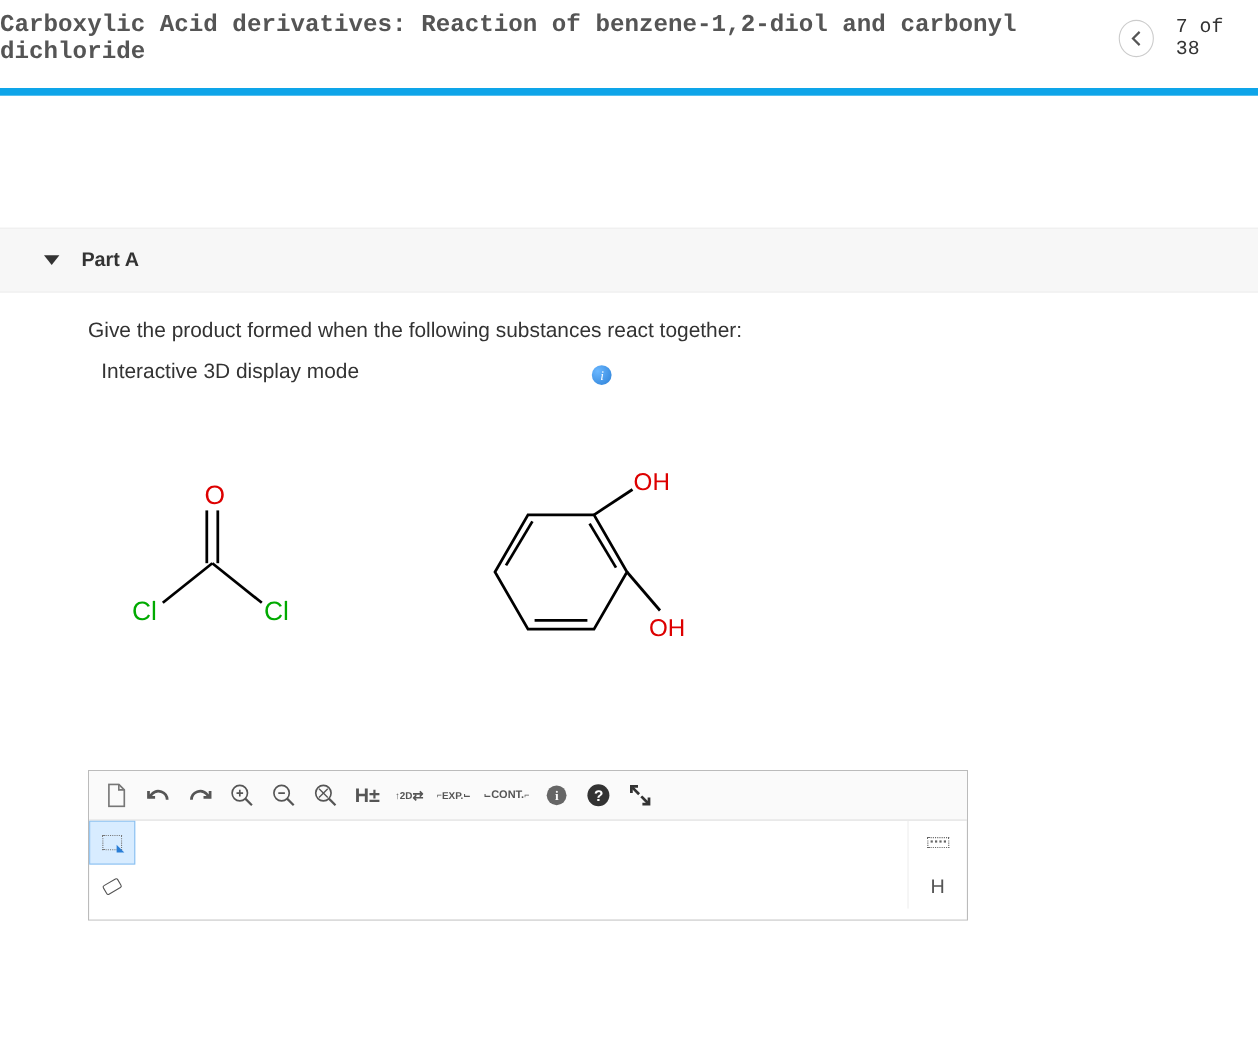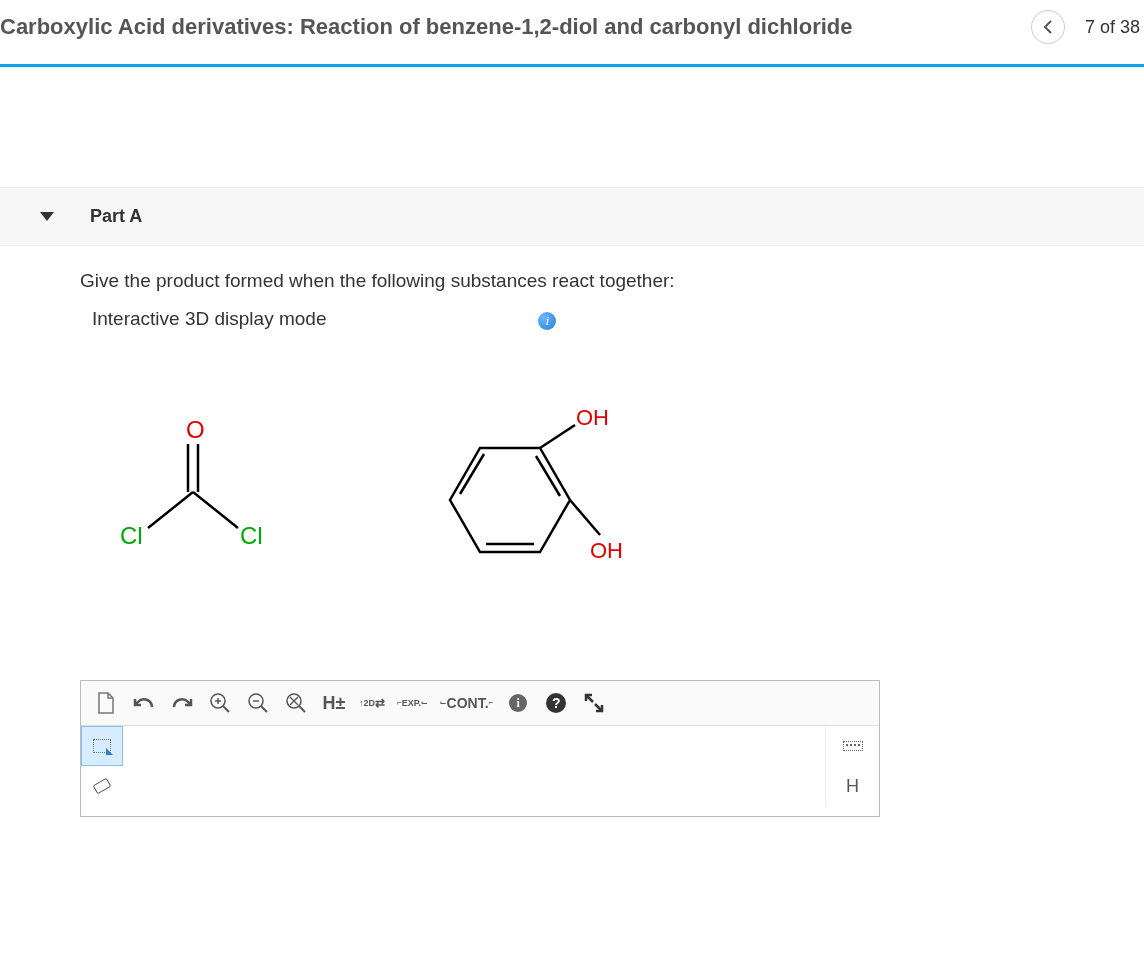--- a/index.html
+++ b/index.html
@@ -7,21 +7,22 @@
     font-family: Arial, Helvetica, sans-serif;
     background: #fff;
     color: #333;
     width: 1144px;
   }
   .top-header {
     display: flex;
     align-items: center;
     justify-content: space-between;
     padding: 10px 0 20px 0;
-    border-bottom: 3px solid #0ea5e9;
+    border-bottom: 7px solid #0ea5e9;
+    font-family: Liberation Mono, monospace;
   }
   .title {
     font-size: 22px;
     font-weight: bold;
     color: #555;
   }
   .pager {
     display: flex;
     align-items: center;
     gap: 20px;
@@ -40,21 +41,21 @@
     font-size: 18px;
   }
   .spacer { height: 120px; }
   .part-header {
     background: #f7f7f7;
     border-top: 1px solid #eee;
     border-bottom: 1px solid #eee;
     padding: 18px 20px 18px 40px;
     display: flex;
     align-items: center;
-    gap: 36px;
+    gap: 20px;
   }
   .caret-down {
     width: 0; height: 0;
     border-left: 7px solid transparent;
     border-right: 7px solid transparent;
     border-top: 9px solid #333;
   }
   .part-label { font-weight: bold; font-size: 18px; }
   .content { padding: 24px 20px 0 80px; }
   .prompt { font-size: 19px; color: #333; margin-bottom: 6px; }
@@ -239,21 +240,21 @@
         <span style="font-size:9px;">↑<span>2D</span></span>
         <span style="font-size:12px;">⇄</span>
       </button>
       <button class="tbtn smalltext">
         <span class="tiny">⌐</span>
         <span style="font-size:9px;">EXP.</span>
         <span class="tiny">⌙</span>
       </button>
       <button class="tbtn smalltext">
         <span class="tiny">⌙</span>
-        <span style="font-size:14px;">CONT.</span>
+        <span style="font-size:10px;">CONT.</span>
         <span class="tiny">⌐</span>
       </button>
       <button class="tbtn">
         <span class="info-circle">i</span>
       </button>
       <button class="tbtn">
         <span class="help-circle">?</span>
       </button>
       <button class="tbtn">
         <svg width="20" height="20" viewBox="0 0 20 20">

